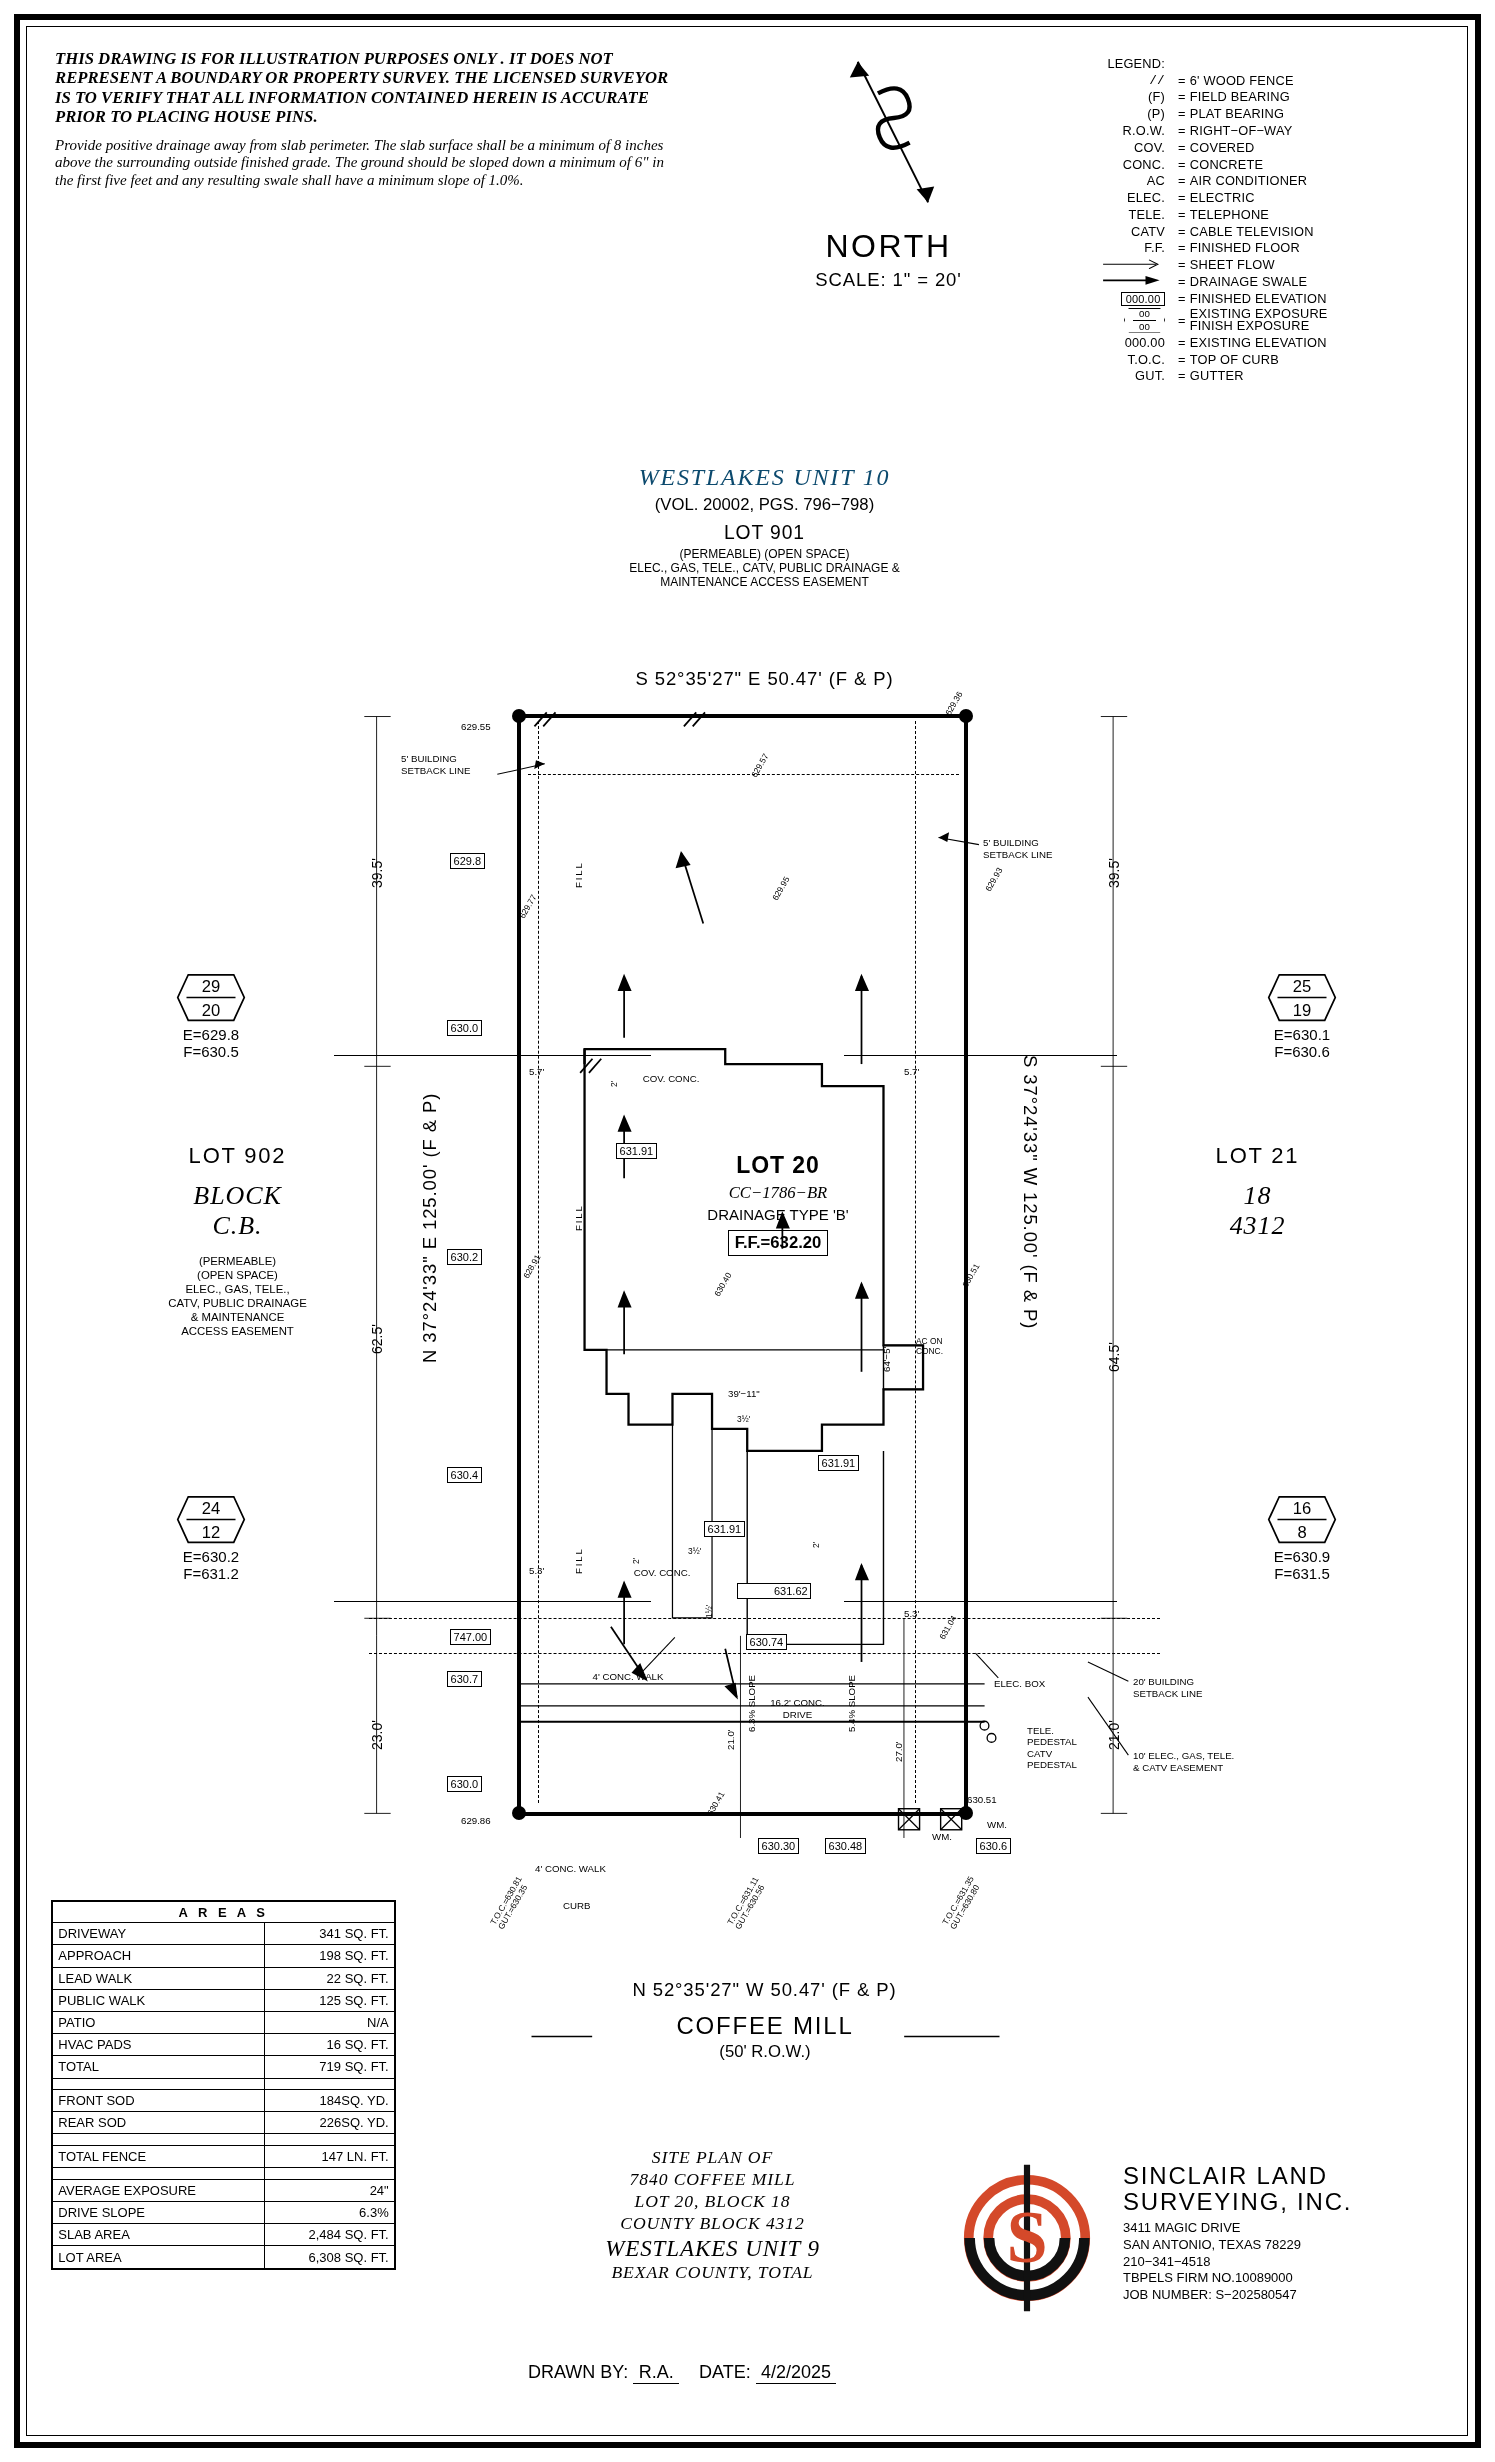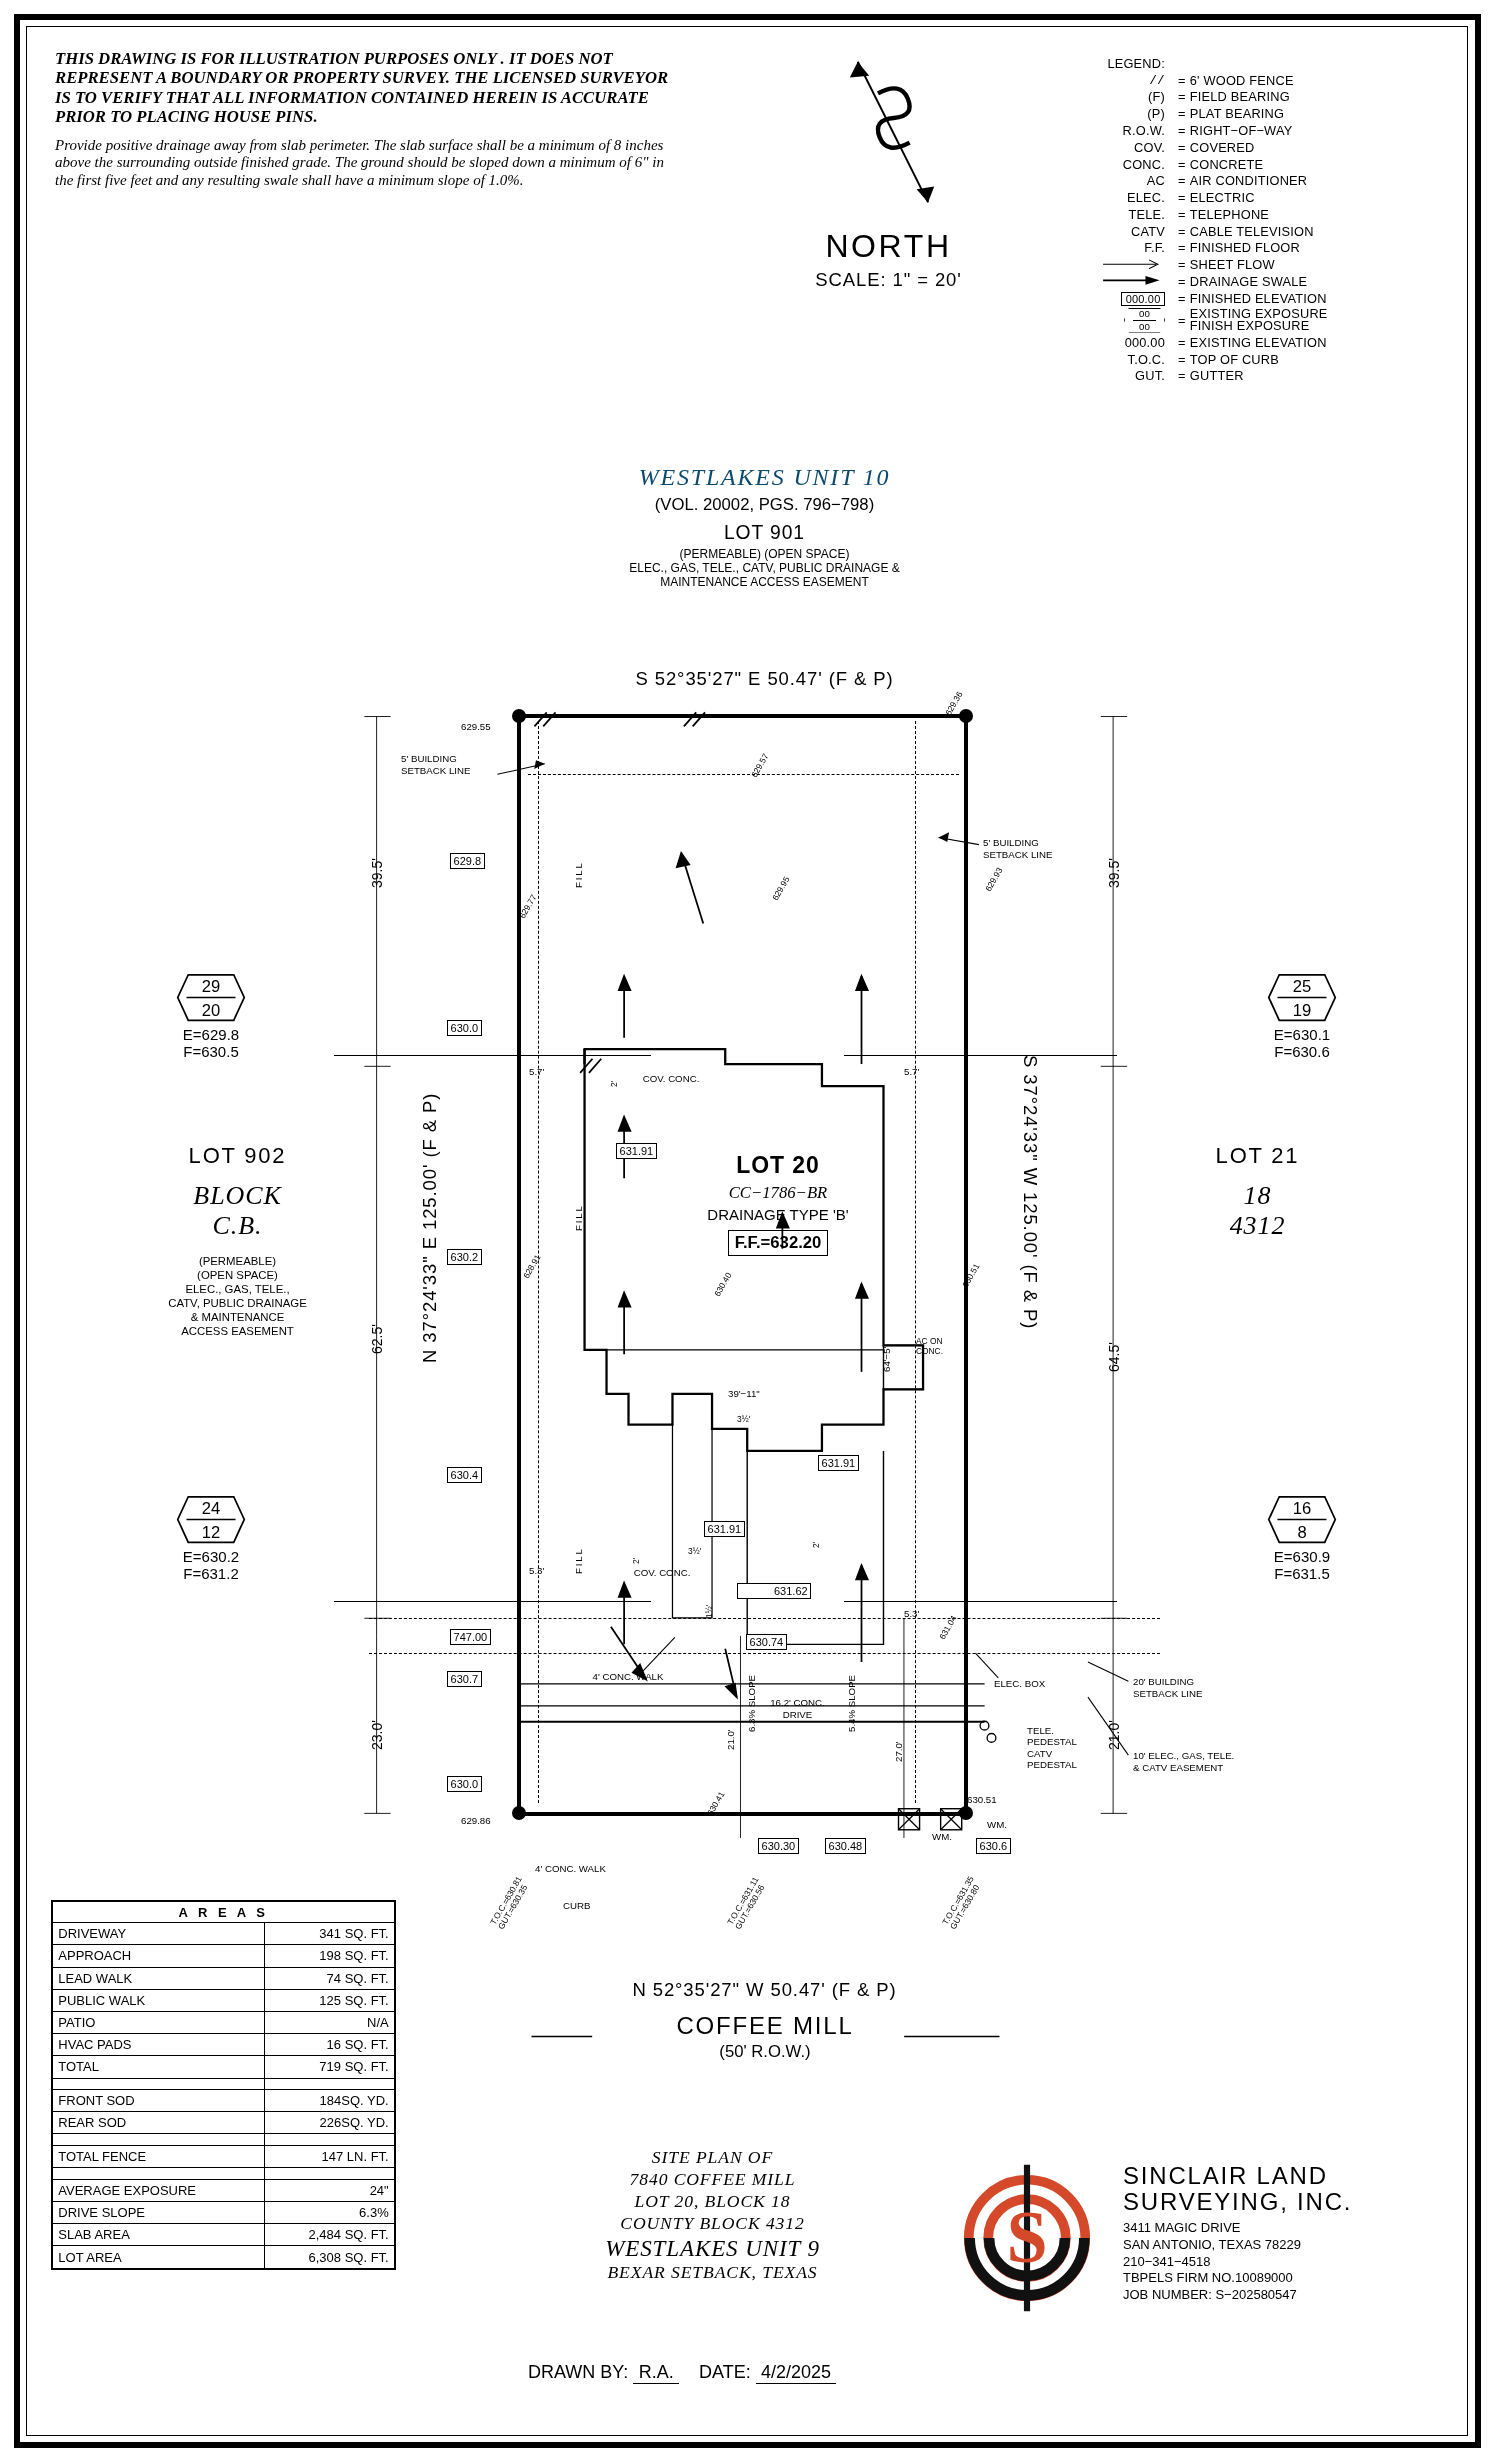--- a/index.html
+++ b/index.html
@@ -512,21 +512,21 @@
       <tr>
             <td>DRIVEWAY</td>
             <td class="r">341 SQ. FT.</td>
           </tr>
       <tr>
             <td>APPROACH</td>
             <td class="r">198 SQ. FT.</td>
           </tr>
       <tr>
             <td>LEAD WALK</td>
-            <td class="r">74 SQ. FT.</td>
+            <td class="r">22 SQ. FT.</td>
           </tr>
       <tr>
             <td>PUBLIC WALK</td>
             <td class="r">125 SQ. FT.</td>
           </tr>
       <tr>
             <td>PATIO</td>
             <td class="r">N/A</td>
           </tr>
       <tr>
@@ -580,21 +580,21 @@
     </tbody>
       </table>
   </div>
 
   <div class="abs" id="titleblock">
     <div class="a">SITE PLAN OF</div>
     <div class="a">7840 COFFEE MILL</div>
     <div class="a">LOT 20, BLOCK 18</div>
     <div class="a">COUNTY BLOCK 4312</div>
     <div class="b">WESTLAKES UNIT 9</div>
-    <div class="c">BEXAR SETBACK, TEXAS</div>
+    <div class="c">BEXAR COUNTY, TOTAL</div>
   </div>
 
   <div class="abs" id="drawnby">
     <span>DRAWN BY:</span>
     <span class="ul">R.A.</span>
     &nbsp;&nbsp;
     <span>DATE:</span>
     <span class="ul">4/2/2025</span>
   </div>
 

